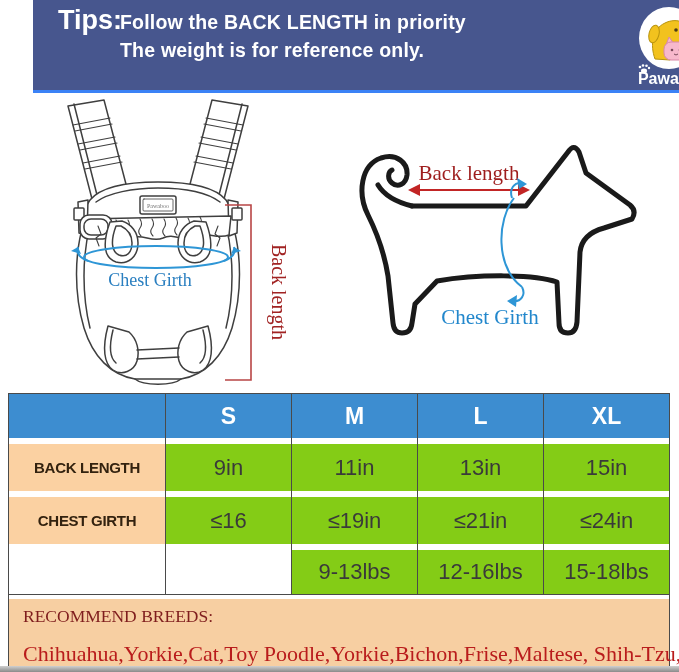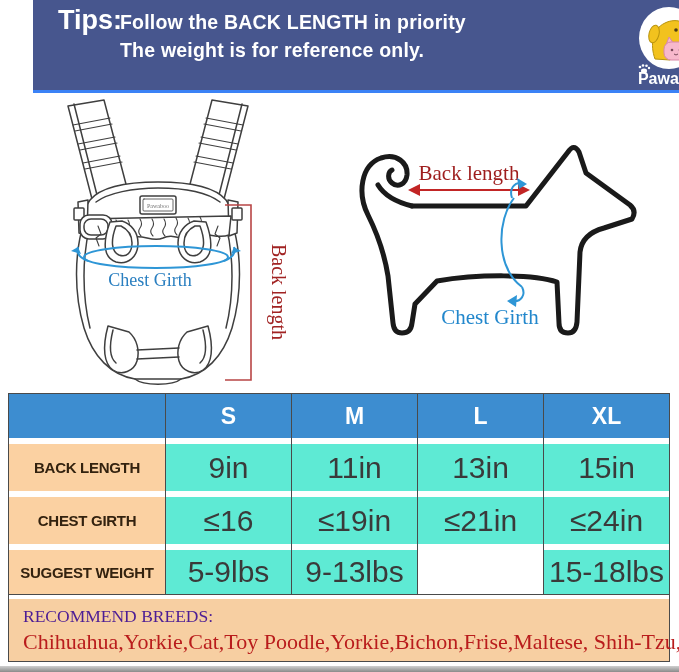--- a/index.html
+++ b/index.html
@@ -27,27 +27,27 @@
   }
   .sizetable{display:flex;border-bottom:1px solid #4a4a4a;}
   .tcol{display:flex;flex-direction:column;}
   .tcol.labels{width:156px;}
   .tcol.data{flex:1;border-left:1px solid #4a4a4a;}
   .cell{display:flex;align-items:center;justify-content:center;margin-bottom:6px;box-sizing:border-box;}
   .cell:last-child{margin-bottom:0;}
   .cell.h{height:44px;background:#3d8dd0;color:#fff;font-weight:700;font-size:23px;}
   .cell.r1{height:47px;} .cell.r2{height:47px;} .cell.r3{height:44px;}
   .cell.lab{background:#fbd1a2;color:#33220f;font-weight:700;font-size:15px;letter-spacing:-.3px;}
-  .cell.val{background:#5eead4;color:#3a3a3a;font-size:30px;}
+  .cell.val{background:#84cc16;color:#3a3a3a;font-size:22px;}
   
   .breeds{
     margin-top:4px;background:#f7cfa2;padding:7px 12px 9px 14px;
     font-family:"Liberation Serif",serif;
   }
-  .breeds-heading{color:#4c1d95;font-size:17.5px;margin-bottom:4px;}
+  .breeds-heading{color:#7f1d1d;font-size:17.5px;margin-bottom:16px;}
   .breeds-line{color:#b91c1c;font-size:22px;line-height:21px;white-space:nowrap;}
   .bottom-strip{position:absolute;left:0;top:666px;width:679px;height:6px;
     background:linear-gradient(#cfcfcf,#8a8a8a);}
 </style>
 </head>
 <body>
 
 <div class="page">
 
   <div class="tips-banner">
@@ -167,38 +167,37 @@
       <text x="152" y="206" text-anchor="middle" font-size="21" fill="#2287cc" font-family="Liberation Serif, serif">Chest Girth</text>
     </svg>
   </div>
 
   <div class="table-wrap">
     <div class="sizetable">
       <div class="tcol labels">
         <div class="cell h"></div>
         <div class="cell r1 lab">BACK LENGTH</div>
         <div class="cell r2 lab">CHEST GIRTH</div>
-        <div class="cell r3 lab">SUGGEST WEIGHT</div>
       </div>
       <div class="tcol data">
         <div class="cell h">S</div>
         <div class="cell r1 val">9in</div>
         <div class="cell r2 val">≤16</div>
-        <div class="cell r3 val">5-9lbs</div>
       </div>
       <div class="tcol data">
         <div class="cell h">M</div>
         <div class="cell r1 val">11in</div>
         <div class="cell r2 val">≤19in</div>
         <div class="cell r3 val">9-13lbs</div>
       </div>
       <div class="tcol data">
         <div class="cell h">L</div>
         <div class="cell r1 val">13in</div>
         <div class="cell r2 val">≤21in</div>
+        <div class="cell r3 val">12-16lbs</div>
       </div>
       <div class="tcol data">
         <div class="cell h">XL</div>
         <div class="cell r1 val">15in</div>
         <div class="cell r2 val">≤24in</div>
         <div class="cell r3 val">15-18lbs</div>
       </div>
     </div>
     <div class="breeds">
       <div class="breeds-heading">RECOMMEND BREEDS:</div>

